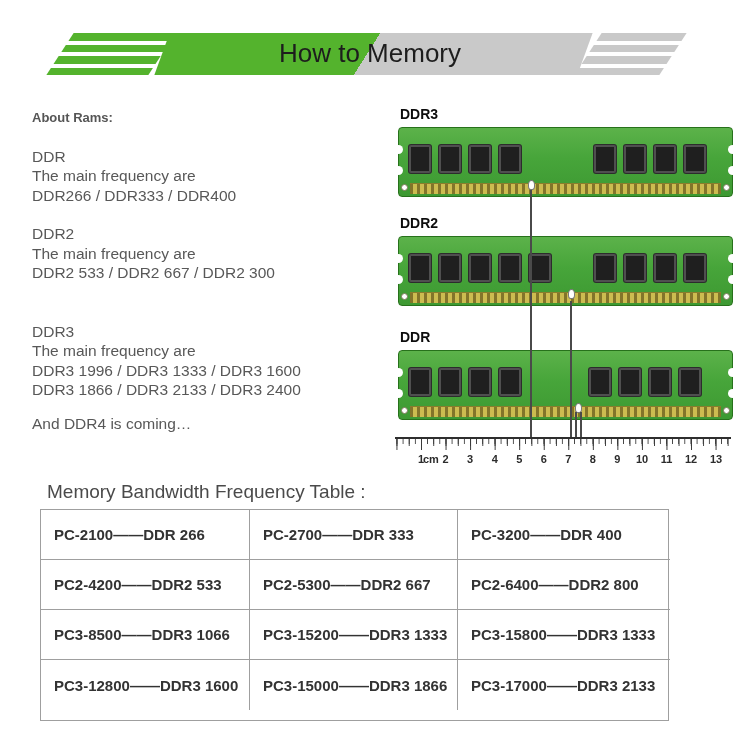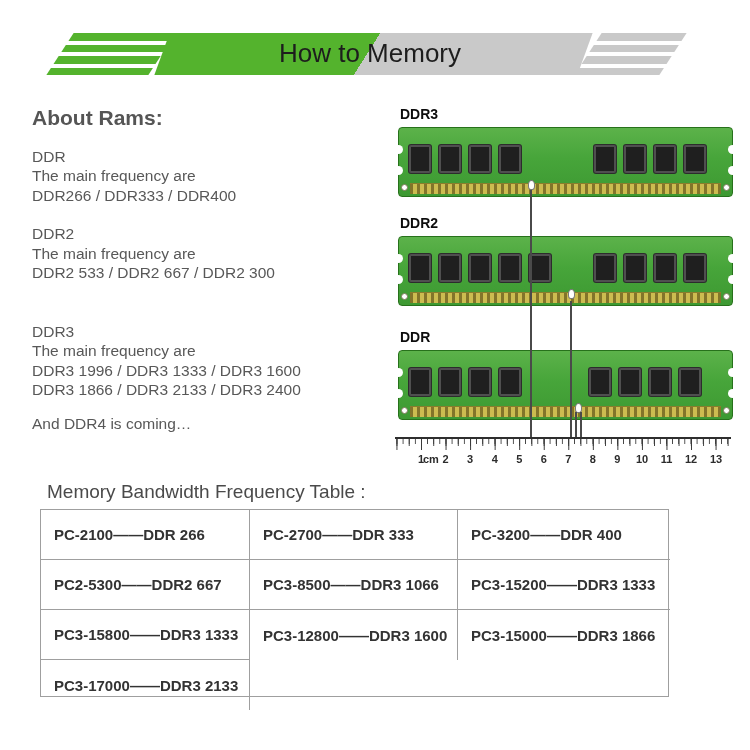--- a/index.html
+++ b/index.html
@@ -21,21 +21,21 @@
   }
   .stripes { position: absolute; top: 33px; height: 42px; transform: skewX(-33deg); }
   .stripes .bar { height: 7.5px; margin-bottom: 4px; }
   .stripes-left  { left: 60px;  width: 102px; }
   .stripes-left .bar { background: var(--green); }
   .stripes-right { left: 588px; width: 85px; }
   .stripes-right .bar { background: var(--gray); }
   
   .about { position: absolute; left: 32px; top: 108px; width: 330px; color: #585858;
            font-size: 15.5px; line-height: 19.5px; }
-  .about h2 { font-size: 21px; font-weight: bold; color: #555; }
+  .about h2 { font-size: 13px; font-weight: bold; color: #555; }
   .about p.sec  { margin-top: 19px; }
   .about p.sec3 { margin-top: 39px; }
   .about p.foot { margin-top: 14px; }
   
   .module { position: absolute; left: 398px; width: 335px; height: 70px; z-index: 1; }
   .module-label { position: absolute; top: -21px; left: 2px; font-size: 14px;
                   font-weight: bold; color: #0d0d0d; }
   .pcb {
     position: absolute; inset: 0; border-radius: 4px;
     background: linear-gradient(180deg, #5cb24a 0%, #47a53a 45%, #3d9932 100%);
@@ -73,21 +73,21 @@
     background-position: 26px 0, 26px 0, 26px 0;
     background-repeat: repeat-x;
   }
   .ruler .num { position: absolute; top: 14px; width: 16px; text-align: center;
                 font-size: 11px; font-weight: bold; color: #2c2c2c; }
   .ruler .unit { position: absolute; top: 14px; left: 0; font-size: 11px;
                  font-weight: bold; color: #2c2c2c; margin-left: 28px; }
   
   .table-title { position: absolute; left: 47px; top: 481px; font-size: 19px; color: #4a4a4a; }
   .freq-table {
-    position: absolute; left: 40px; top: 509px; width: 629px; height: 188px;
+    position: absolute; left: 40px; top: 509px; width: 629px; height: 212px;
     display: grid; grid-template-columns: 209px 208px 212px; grid-auto-rows: 50px;
     border: 1px solid #9f9f9f; background: #fff;
   }
   .freq-table .cell {
     border-right: 1px solid #9f9f9f; border-bottom: 1px solid #9f9f9f;
     display: flex; align-items: center; padding-left: 13px;
     font-size: 15px; font-weight: bold; color: #333; white-space: nowrap;
   }
   .freq-table .cell:nth-child(3n) { border-right: none; }
   .freq-table .cell:nth-last-child(-n+3) { border-bottom: none; text-align: center; }
@@ -234,21 +234,23 @@
     <span class="num" style="left:263.5px;">11</span>
     <span class="num" style="left:288.1px;">12</span>
     <span class="num" style="left:313px;">13</span>
   </div>
 
   <div class="table-title">Memory Bandwidth Frequency Table :</div>
   <div class="freq-table">
     <div class="cell">PC-2100——DDR 266</div>
     <div class="cell">PC-2700——DDR 333</div>
     <div class="cell">PC-3200——DDR 400</div>
+    <div class="cell">PC2-4200——DDR2 533</div>
     <div class="cell">PC2-5300——DDR2 667</div>
+    <div class="cell">PC2-6400——DDR2 800</div>
     <div class="cell">PC3-8500——DDR3 1066</div>
     <div class="cell">PC3-15200——DDR3 1333</div>
     <div class="cell">PC3-15800——DDR3 1333</div>
     <div class="cell">PC3-12800——DDR3 1600</div>
     <div class="cell">PC3-15000——DDR3 1866</div>
     <div class="cell">PC3-17000——DDR3 2133</div>
   </div>
 
 </div>
 

